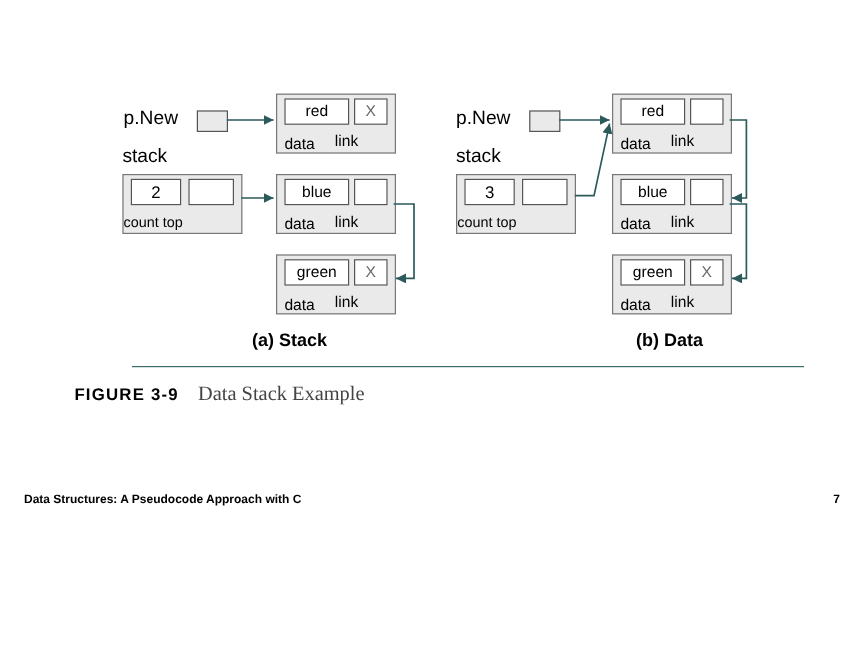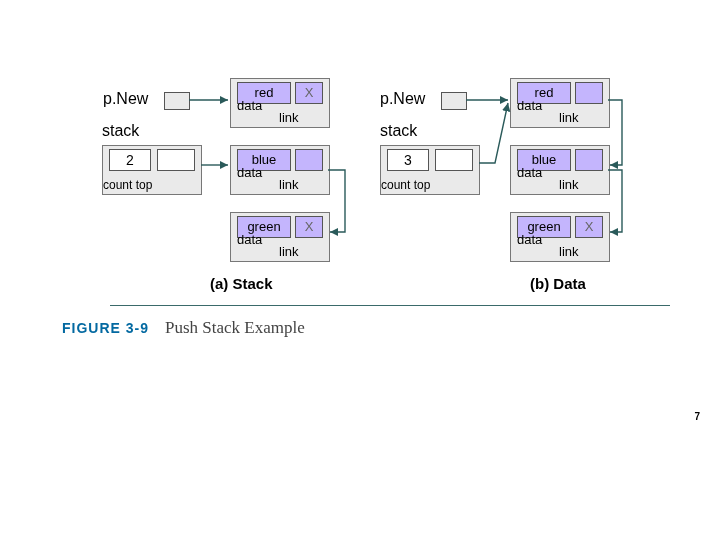--- a/index.html
+++ b/index.html
@@ -2,37 +2,37 @@
 <html><head>
 <meta charset="utf-8">
 <style>
   body{margin:0;width:720px;height:540px;font-family:Arial,Helvetica,sans-serif;background:#fff;color:#000;position:relative}
   .canvas{position:absolute;left:0;top:0;width:720px;height:440px}
   .lbl{position:absolute;font-size:16px}
   .footer{position:absolute;bottom:18px;left:20px;font-size:10px;font-weight:bold}
   .pnum{position:absolute;bottom:18px;right:20px;font-size:10px;font-weight:bold}
   
   .node{position:absolute;width:98px;height:48px;background:#eaeaea;border:1px solid #777}
-  .node .inner{position:absolute;border:1px solid #555;background:#c4b5fd;text-align:center;font-size:13px}
+  .node .inner{position:absolute;border:1px solid #555;background:#ffffff;text-align:center;font-size:13px}
   .node .dval{left:6px;top:3px;width:52px;height:20px;line-height:20px}
   .node .lval{left:64px;top:3px;width:26px;height:20px;line-height:20px}
-  .node .dlab{position:absolute;left:6px;bottom:14px;font-size:13px}
+  .node .dlab{position:absolute;left:6px;bottom:0;font-size:13px}
   .node .llab{position:absolute;left:48px;bottom:2px;font-size:13px}
   .x{font-family:sans-serif;color:#666}
   
   .stk{position:absolute;width:98px;height:48px;background:#eaeaea;border:1px solid #777}
   .stk .cval{position:absolute;left:6px;top:3px;width:40px;height:20px;line-height:20px;border:1px solid #555;background:#fff;text-align:center;font-size:14px}
   .stk .tval{position:absolute;left:54px;top:3px;width:36px;height:20px;border:1px solid #555;background:#fff}
   .stk .clab{position:absolute;left:0;bottom:2px;font-size:12px}
   
   .pbox{position:absolute;width:24px;height:16px;border:1px solid #555;background:#eaeaea}
   
   .cap{position:absolute;font-size:15px}
   .rule{position:absolute;height:0;border-top:1px solid #3a6a6a}
-  .figlabel{position:absolute;font-size:14px;color:#0369a1;letter-spacing:1px;font-weight:bold}
+  .figlabel{position:absolute;font-size:14px;color:#000000;letter-spacing:1px;font-weight:bold}
   .figtitle{position:absolute;font-size:17px;color:#444;font-family:Georgia,serif}
   svg{position:absolute;left:0;top:0;overflow:visible}
 </style>
 </head>
 <body>
 <div class="canvas">
 
 <span class="lbl" style="left:103px;top:90px">p.New</span>
 <div class="pbox" style="left:164px;top:92px"></div>
 
@@ -120,17 +120,18 @@
     <path d="M479 163 L495 163 L508 103"></path>
 
     <path d="M608 100 L622 100 L622 165 L610 165"></path>
 
     <path d="M608 170 L622 170 L622 232 L610 232"></path>
   </g>
 </svg>
 
 <div class="rule" style="left:110px;top:305px;width:560px"></div>
 <span class="figlabel" style="left:62px;top:320px">FIGURE 3-9</span>
-<span class="figtitle" style="left:165px;top:318px">Push Stack Example</span>
+<span class="figtitle" style="left:165px;top:318px">Data Stack Example</span>
 
+<span class="footer">Data Structures: A Pseudocode Approach with C</span>
 <span class="pnum">7</span>
 
 </div>
 
 </body></html>

